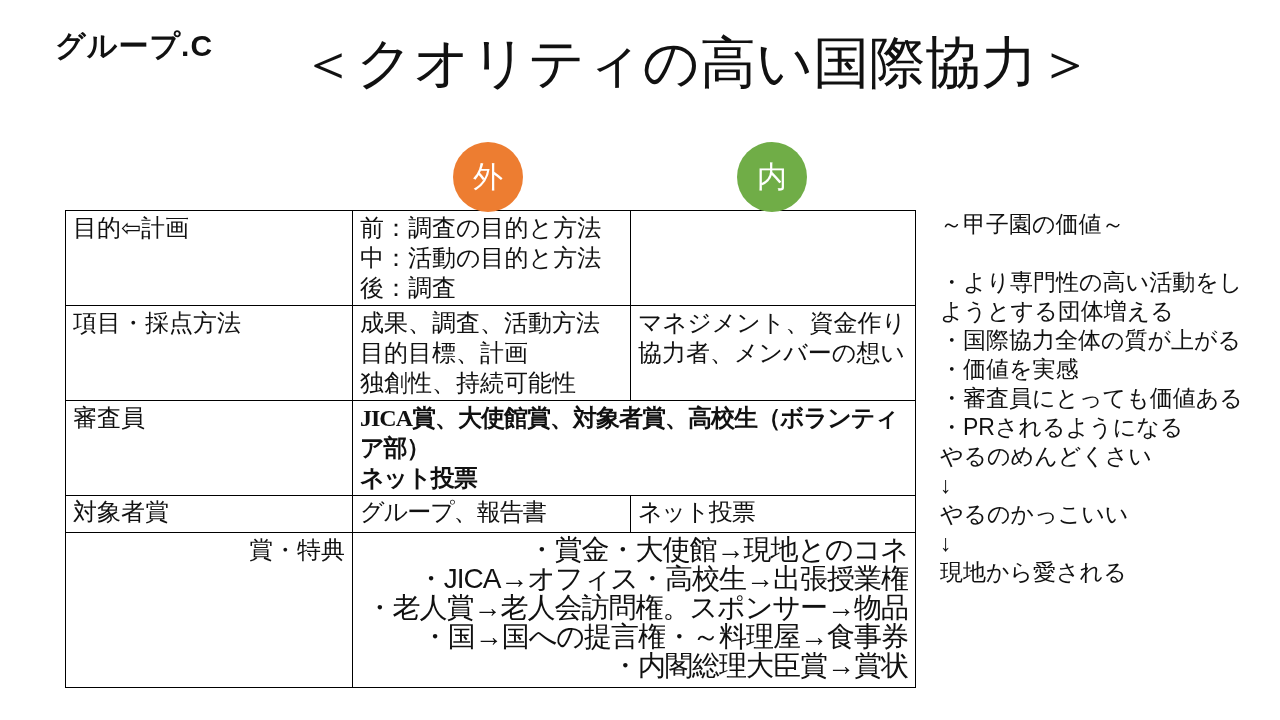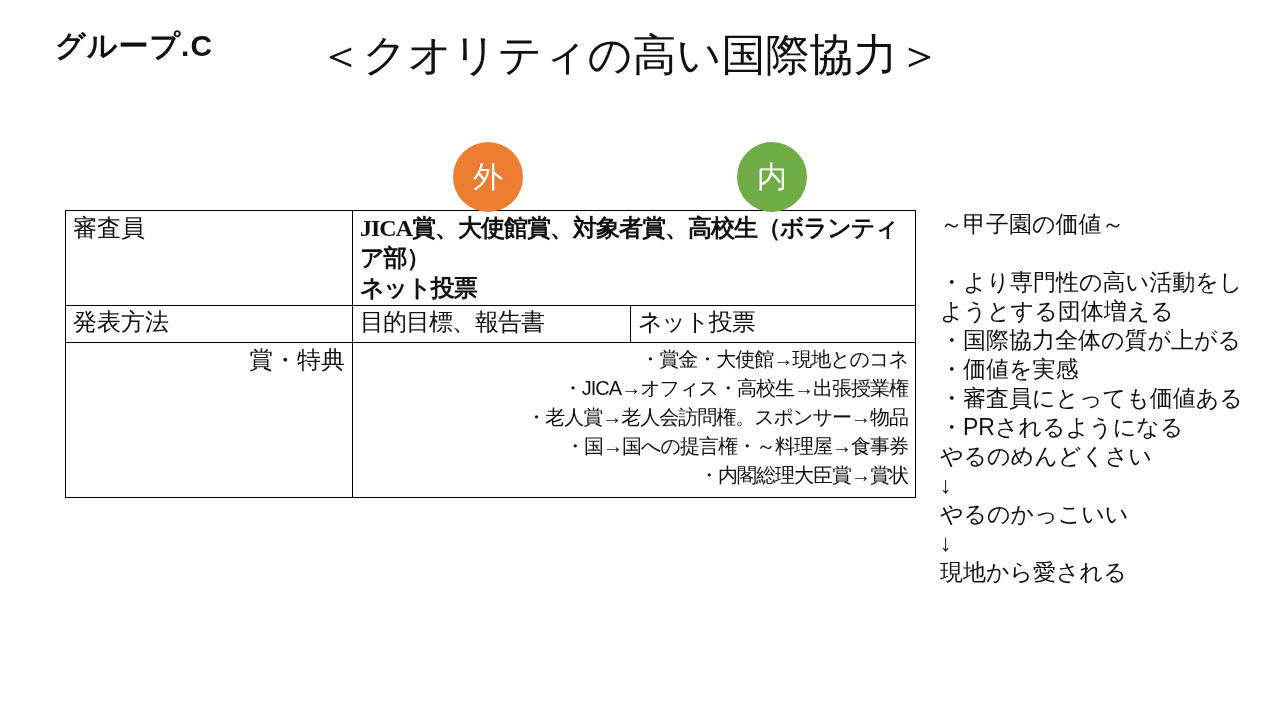--- a/index.html
+++ b/index.html
@@ -2,42 +2,42 @@
 <html><head>
 <meta charset="utf-8">
 <style>
   * { margin:0; padding:0; box-sizing:border-box; }
   html,body { width:1280px; height:720px; background:#ffffff; overflow:hidden;
     font-family:"Liberation Sans", sans-serif; color:#111; }
   .slide { position:relative; width:1144px; height:720px; background:#fff; }
 
   .group-label { position:absolute; left:55px; top:26px; font-size:30px;
     font-weight:bold; letter-spacing:1px; }
-  .main-title { position:absolute; left:290px; top:26px; width:680px;
-    text-align:center; font-size:44px; font-weight:400; white-space:nowrap; }
+  .main-title { position:absolute; left:300px; top:26px; width:680px;
+    text-align:center; font-size:56px; font-weight:400; white-space:nowrap; }
 
   .badge { position:absolute; width:70px; height:70px; border-radius:50%;
     color:#fff; font-size:30px; display:flex; align-items:center;
     justify-content:center; z-index:3; }
   .badge-outer { left:453px; top:142px; background:#ED7D31; }
   .badge-inner { left:737px; top:142px; background:#70AD47; }
 
   table.matrix { position:absolute; left:65px; top:210px; width:850px;
     border-collapse:collapse; table-layout:fixed; z-index:2; }
   .matrix td { border:1.5px solid #000; vertical-align:top; padding:2px 7px;
     font-size:24px; line-height:30px; white-space:pre-line; }
   .r1 td { height:95px; }
   .r2 td { height:93px; }
   .r3 td { height:70px;font-family:Liberation Serif, serif; }
   .r4 td { height:37px; }
   .r5 td { height:155px;text-align:right; }
   .r4 td { line-height:28px; }
   .condensed { letter-spacing:-1px; font-size:23px;border-radius:32px; }
   .judge-cell { font-weight:600; line-height:32px; }
-  .r5 .condensed { line-height:29px; font-size:20px; }
+  .r5 .condensed { line-height:29px; font-size:28px; }
 
   .side-note { position:absolute; left:940px; top:210px; width:335px;
     font-size:23px; line-height:29px; white-space:pre-line; }
 </style>
 </head>
 <body>
 
 <div class="slide">
 
   <div class="group-label">グループ.C</div>
@@ -51,28 +51,43 @@
     <span>内</span>
   </div>
 
   <table class="matrix">
     <colgroup>
         <col style="width:287px">
         <col style="width:278px">
         <col style="width:285px">
       </colgroup>
     <tbody>
+        <tr class="r1">
+      <td>目的⇦計画</td>
+      <td>前：調査の目的と方法
+中：活動の目的と方法
+後：調査</td>
+      <td></td>
+    </tr>
+    <tr class="r2">
+      <td>項目・採点方法</td>
+      <td>成果、調査、活動方法
+目的目標、計画
+独創性、持続可能性</td>
+      <td>マネジメント、資金作り
+協力者、メンバーの想い</td>
+    </tr>
     <tr class="r3">
       <td>審査員</td>
       <td colspan="2" class="condensed judge-cell">JICA賞、大使館賞、対象者賞、高校生（ボランティア部）
 ネット投票</td>
     </tr>
     <tr class="r4">
-      <td>発表方法</td>
-      <td class="condensed">目的目標、報告書</td>
+      <td>対象者賞</td>
+      <td class="condensed">グループ、報告書</td>
       <td class="condensed">ネット投票</td>
     </tr>
     <tr class="r5">
       <td>賞・特典</td>
       <td colspan="2" class="condensed">・賞金・大使館→現地とのコネ
 ・JICA→オフィス・高校生→出張授業権
 ・老人賞→老人会訪問権。スポンサー→物品
 ・国→国への提言権・～料理屋→食事券
 ・内閣総理大臣賞→賞状</td>
     </tr>

